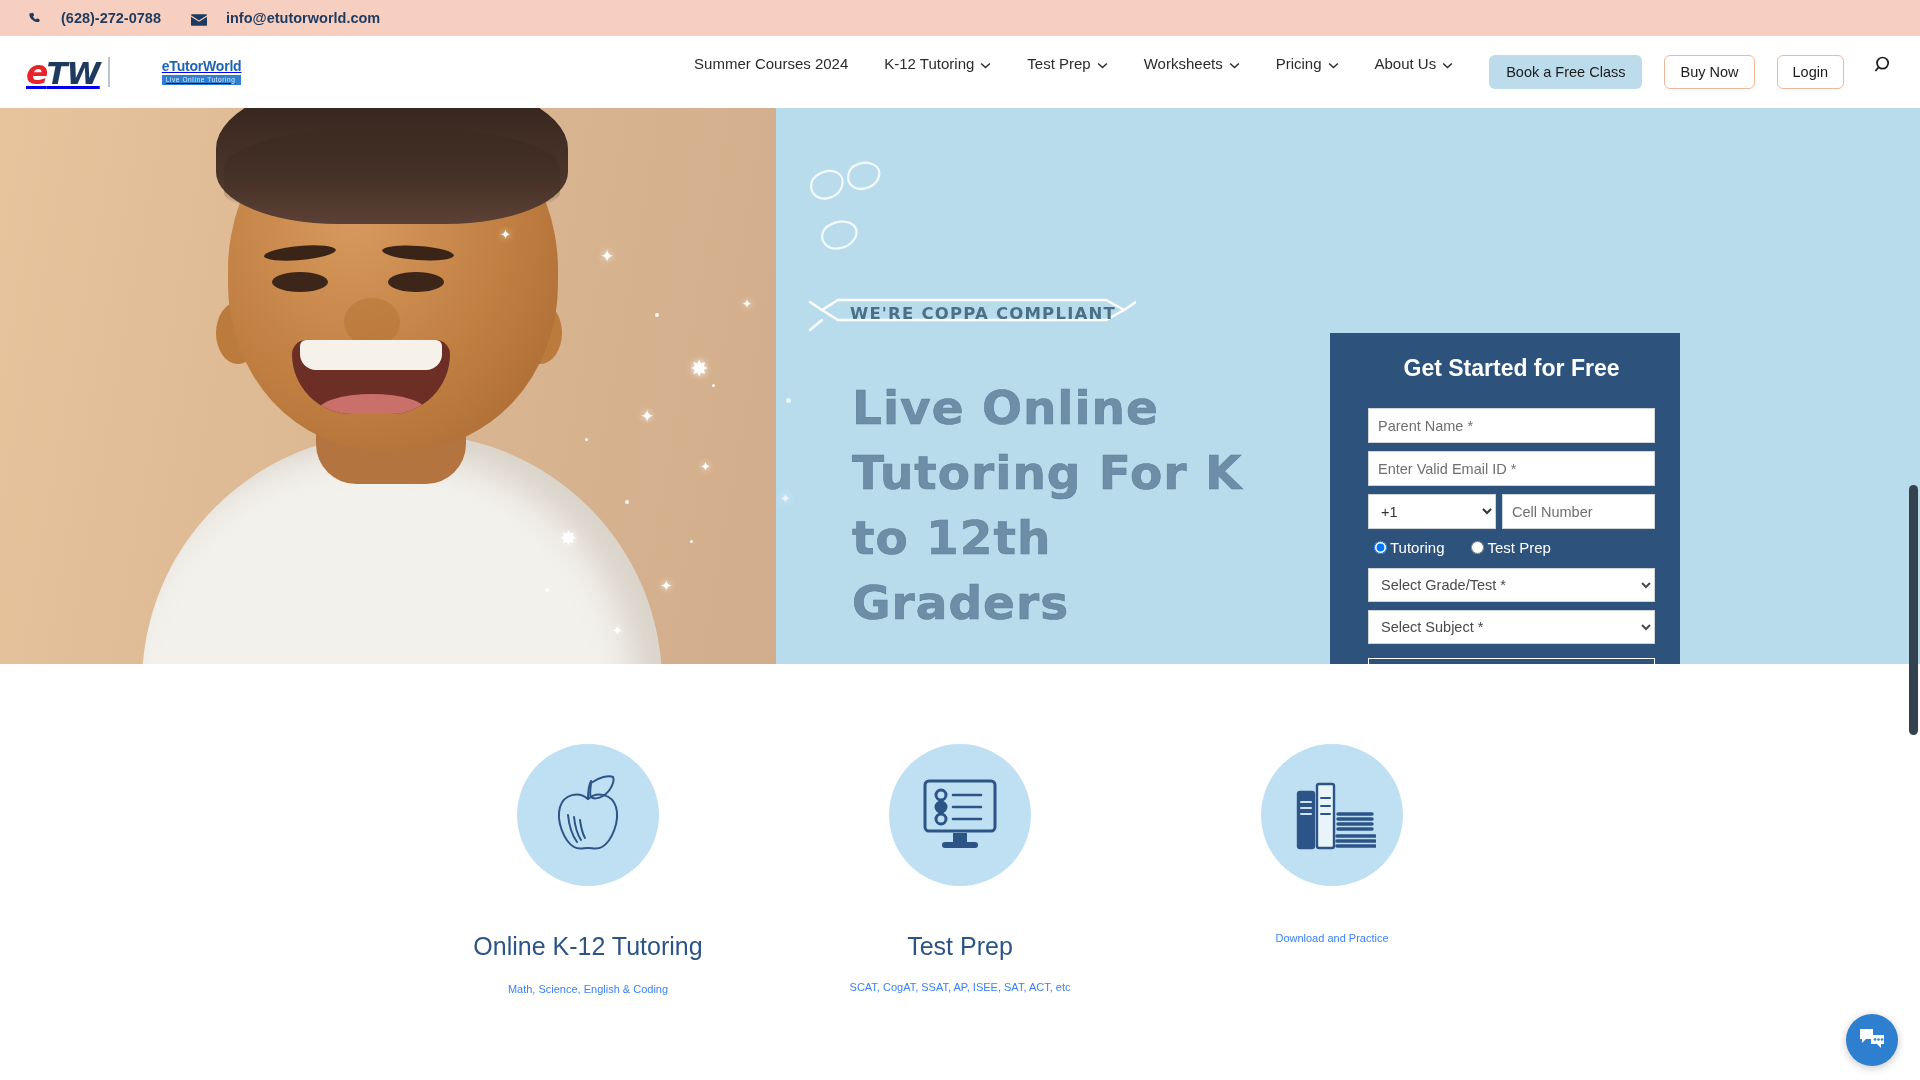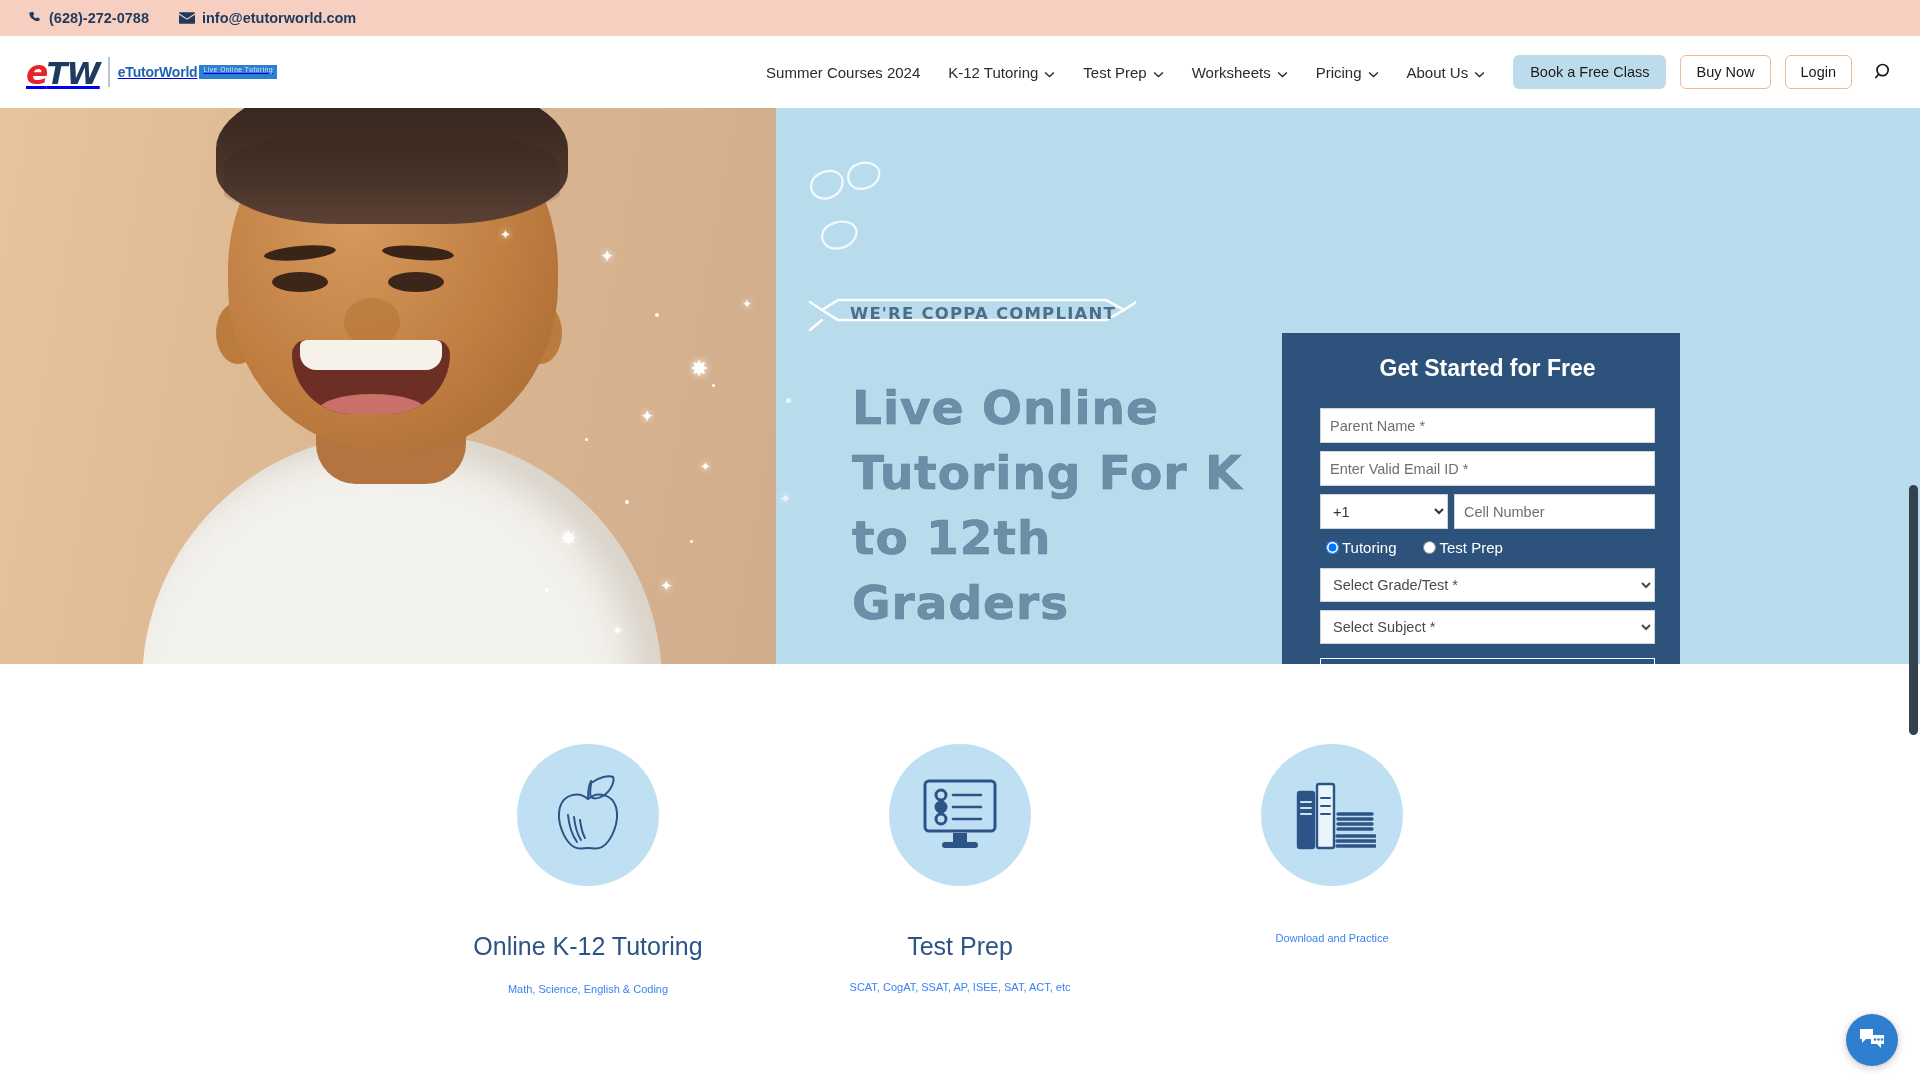--- a/index.html
+++ b/index.html
@@ -15,21 +15,21 @@
   
   .topbar {
     height: 36px;
     background: #f6cfc0;
     display: flex;
     align-items: center;
     padding-left: 28px;
     gap: 30px;
   }
   .topbar-item {
-    display: flex; align-items: center; gap: 7px;
+    display: flex; align-items: flex-end; gap: 19px;
     font-size: 14.5px; font-weight: bold; color: #1f3a5f;
     text-decoration: none;
   }
   .topbar-item svg { display: block; }
 
   
   .header {
     height: 72px;
     background: #ffffff;
     display: flex; align-items: center;
@@ -43,36 +43,36 @@
     font-family: "DejaVu Sans", sans-serif;
     font-size: 33px; font-weight: bold; font-style: italic;
     color: #e8232a; line-height: 1; letter-spacing: -2px;
   }
   .logo-tw {
     font-family: "DejaVu Sans", sans-serif;
     font-size: 31px; font-weight: bold; font-style: italic;
     color: #1f3a5f; line-height: 1; letter-spacing: -1px;
   }
   .logo-divider { width: 2px; height: 30px; background: #b9c4d2; margin: 0 8px; }
-  .logo-words { display: flex; gap: 2px; }
+  .logo-words { display: flex; flex-direction: column; gap: 2px; margin-left: 44px; }
   .logo-name {
     font-size: 14px; font-weight: bold; color: #1f63b4;
     line-height: 1; letter-spacing: -0.2px;
   }
   .logo-tag {
     background: #2f7fd0; color: #dbeaf8;
     font-size: 6.5px; letter-spacing: 0.6px;
     padding: 2px 4px 2px 4px; line-height: 1;
     white-space: nowrap;
   }
 
   
   .nav {
     margin-left: auto;
-    display: flex; align-items: center; gap: 0;
+    display: flex; align-items: flex-start; gap: 8px;
   }
   .nav-item {
     display: flex; align-items: center; gap: 6px;
     font-size: 15px; color: #2b2b2b;
     padding: 0 14px; cursor: pointer; white-space: nowrap;
     text-decoration: none;
   }
   .caret { display: block; }
 
   .btn-book {
@@ -206,21 +206,21 @@
     font-size: 47px; font-weight: bold;
     line-height: 1.38;
     color: #6d8ea6;
     letter-spacing: 1px;
     -webkit-text-stroke: 0.6px #5c7f99;
   }
 
   
   .lead-form {
     position: absolute; right: 240px; top: 225px;
-    width: 398px;
+    width: 350px;
     background: #2d537c;
     padding: 22px 25px 28px 38px;
   }
   .lead-title {
     text-align: center; color: #ffffff;
     font-size: 23px; font-weight: bold;
     margin-bottom: 26px;
   }
   .lf-input {
     width: 100%; height: 35px;

